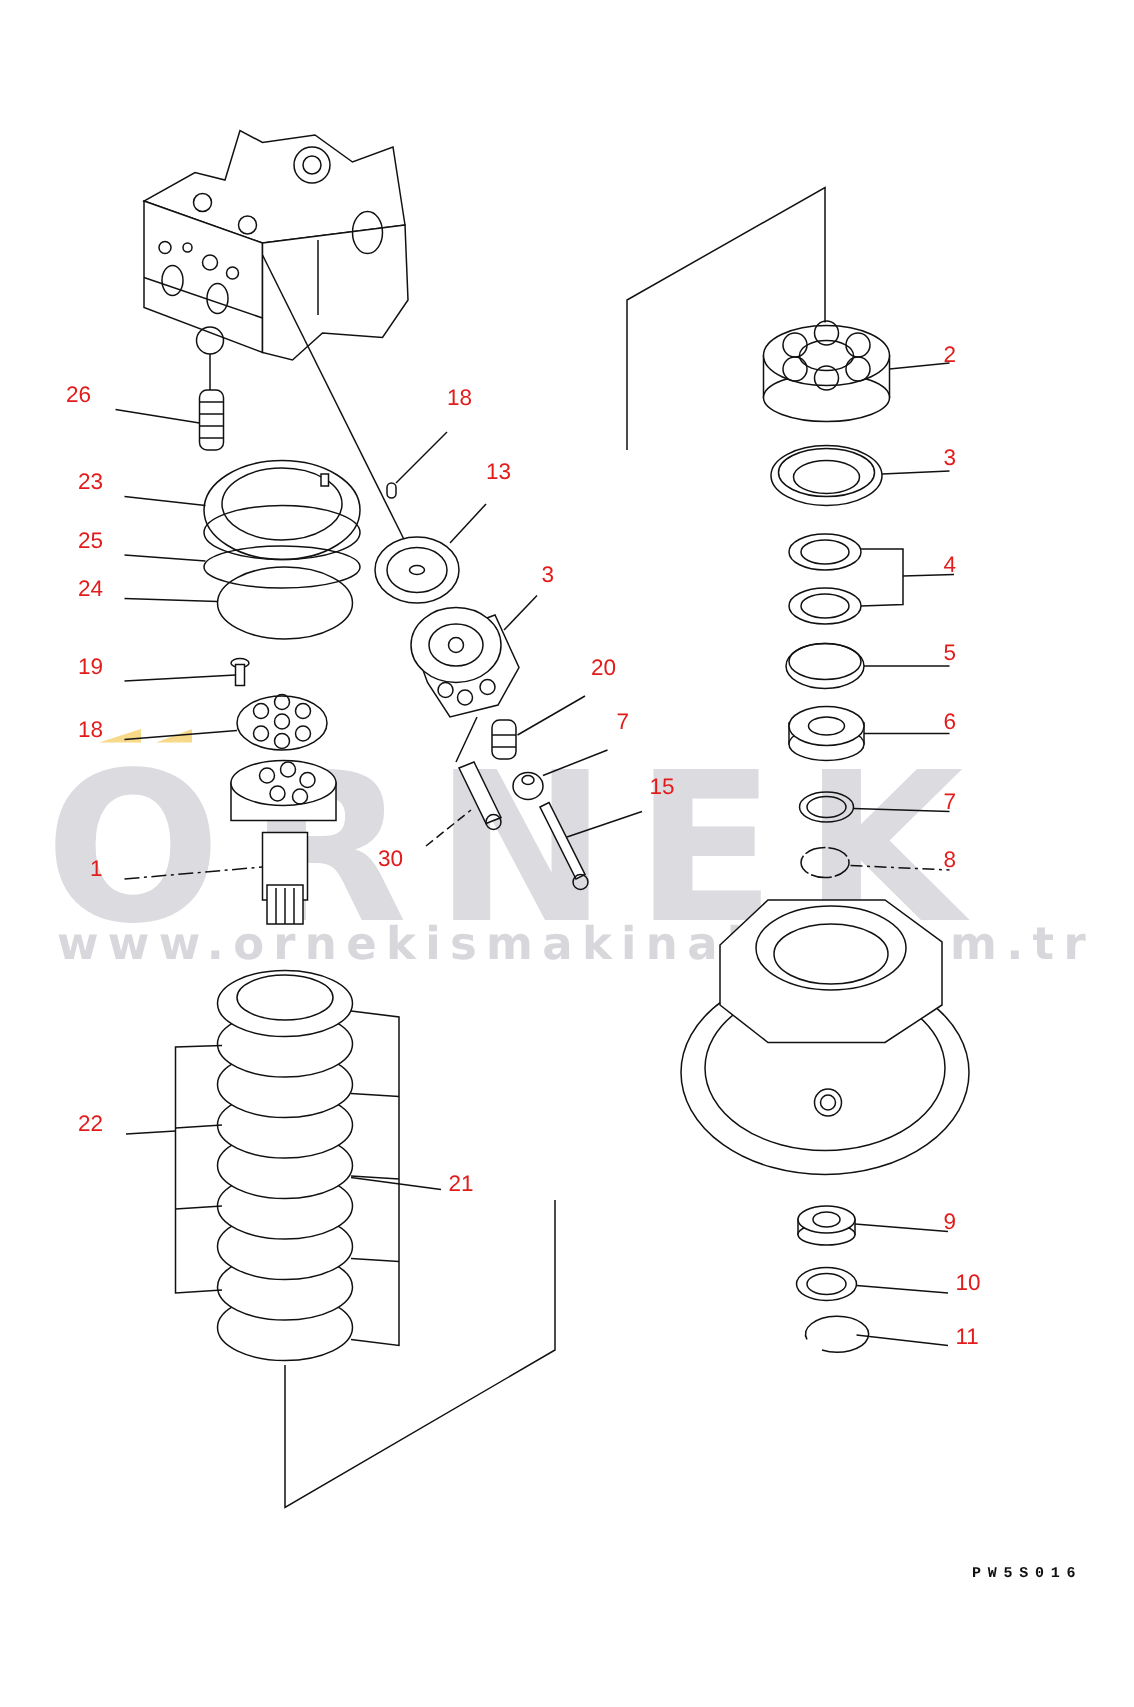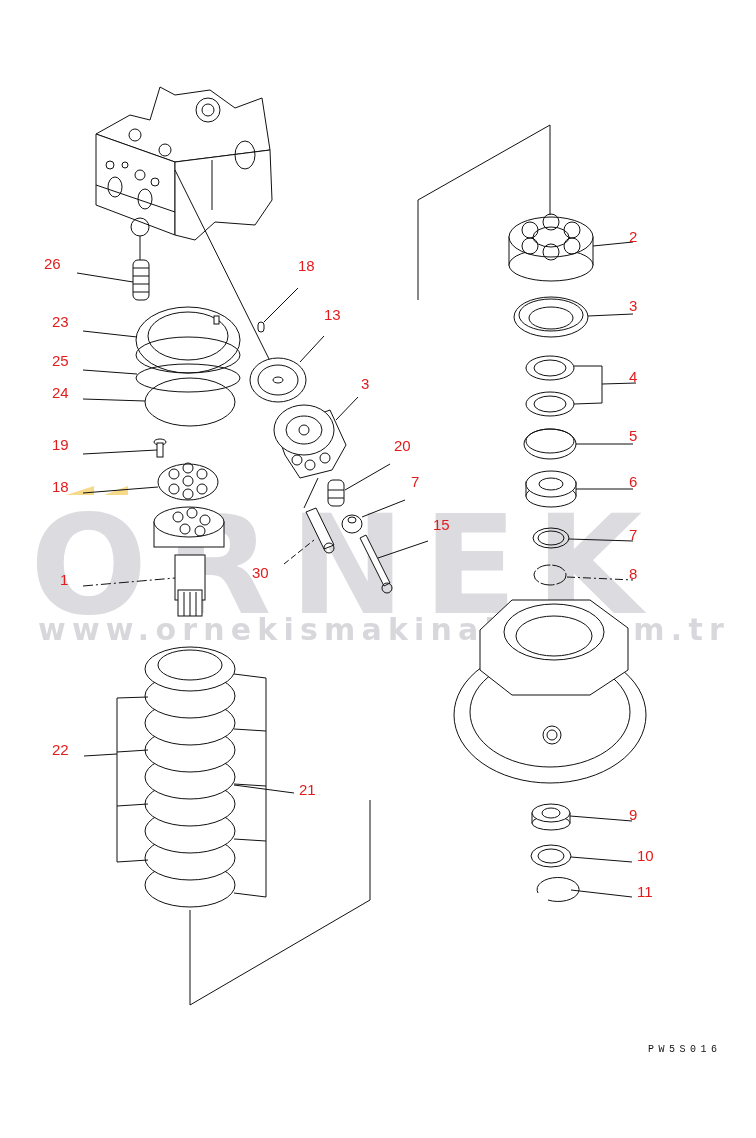--- a/index.html
+++ b/index.html
@@ -1,21 +1,21 @@
 <!DOCTYPE html>
 <html><head>
 <meta charset="utf-8">
 <style>
   html, body { margin: 0; padding: 0; background: #ffffff; }
   body { width: 756px; height: 1138px; position: relative; overflow: hidden; font-family: "Liberation Sans", sans-serif; }
   #canvas { position: absolute; left: 0; top: 0; width: 756px; height: 1138px; }
   .callout { position: absolute; color: #e21b1b; font-family: "Liberation Sans", sans-serif; font-size: 15px; line-height: 15px; white-space: nowrap; }
   .wm-text { position: absolute; left: 38px; top: 612px; font-family: "DejaVu Sans", sans-serif; font-weight: bold; font-size: 30px; letter-spacing: 6.2px; color: #d6d6db; white-space: nowrap; opacity: 0.95; }
   .wm-big { position: absolute; left: 30px; top: 497px; font-family: "DejaVu Sans", sans-serif; font-weight: bold; font-size: 138px; line-height: 138px; letter-spacing: 18px; color: #dcdce0; white-space: nowrap; }
-  .drawing-code { position: absolute; left: 648px; top: 1044px; font-family: "Liberation Mono", monospace; font-size: 10px; letter-spacing: 4.5px; color: #111; }
+  .drawing-code { position: absolute; left: 648px; top: 1044px; font-family: "Liberation Mono", monospace; font-size: 10px; letter-spacing: 4.5px; color: #111; font-weight: bold; }
   svg .ln { stroke: #111; stroke-width: 1; fill: none; }
   svg .fl { fill: #fff; stroke: #111; stroke-width: 1; }
 </style>
 </head>
 <body>
 
 <div id="canvas">
 
   <div class="wm-big">ORNEK</div>
   <div class="wm-text">www.ornekismakinalari.com.tr</div>

